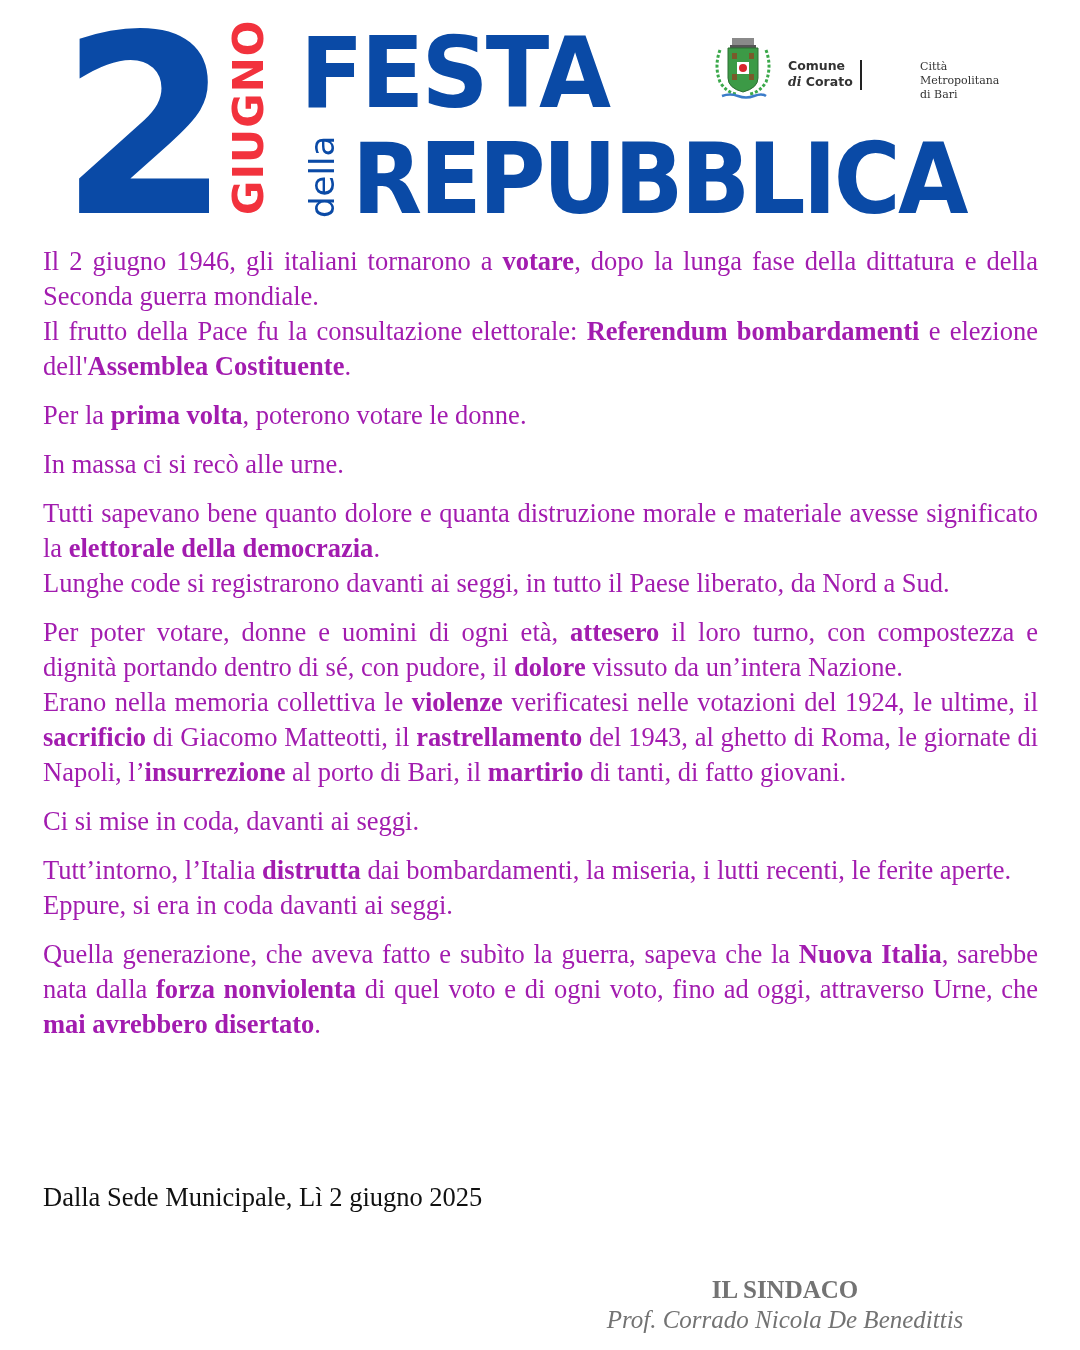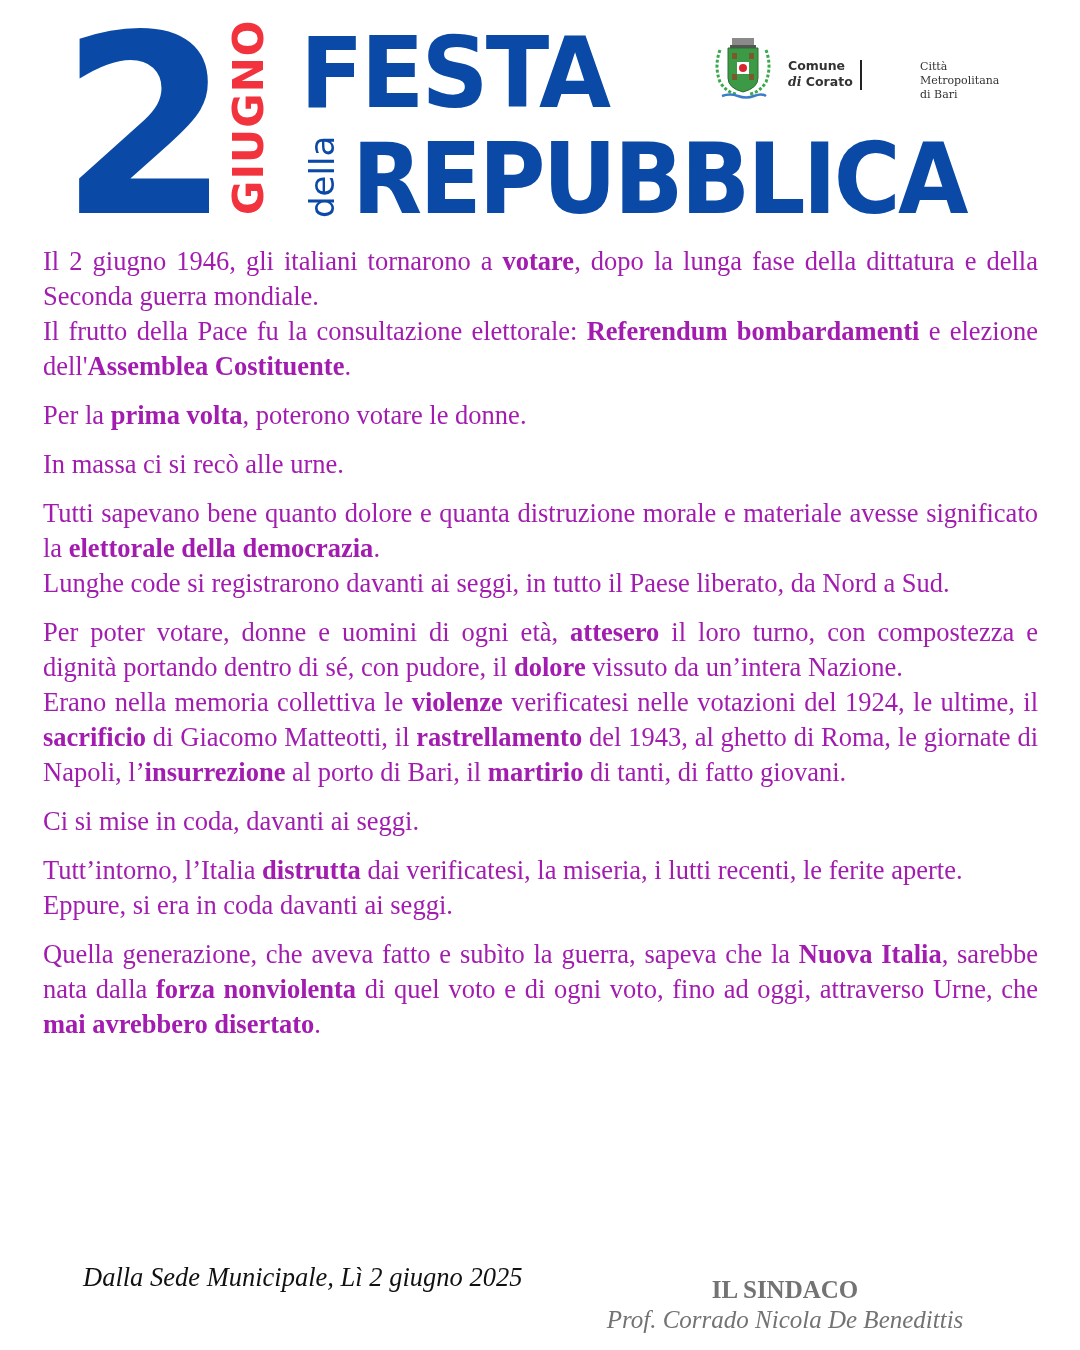--- a/index.html
+++ b/index.html
@@ -57,22 +57,22 @@
   .body-text {
     position: absolute; left: 43px; top: 244px; width: 995px;
     font-family: "Liberation Serif", serif; font-size: 26.5px; line-height: 35px;
     color: #a21caf; text-align: justify;
   }
   .body-text p { margin: 0; }
   .body-text p.gap { margin-top: 14px; }
   .body-text b { font-weight: bold; }
 
   .dateline {
-    position: absolute; left: 43px; top: 1262px;
-    font-family: "Liberation Serif", serif; font-style: italic; font-size: 26.5px; color: #111; margin-left: 40px;
+    position: absolute; left: 43px; top: 1182px;
+    font-family: "Liberation Serif", serif; font-size: 26.5px; color: #111;
   }
   .signature {
     position: absolute; left: 560px; top: 1275px; width: 450px; text-align: center;
     color: #737373; font-family: "Liberation Serif", serif;
   }
   .sig-title { font-weight: bold; font-size: 25px; line-height: 30px; }
   .sig-name { font-style: italic; font-size: 25px; line-height: 30px; }
 </style>
 </head>
 <body>
@@ -114,21 +114,21 @@
 <div class="body-text" id="body-text">
     <p><span>Il 2 giugno 1946, gli italiani tornarono a </span><b>votare</b><span>, dopo la lunga fase della dittatura e della Seconda guerra mondiale.</span></p>
     <p><span>Il frutto della Pace fu la consultazione elettorale: </span><b>Referendum bombardamenti</b><span> e elezione dell'</span><b>Assemblea Costituente</b><span>.</span></p>
     <p class="gap"><span>Per la </span><b>prima volta</b><span>, poterono votare le donne.</span></p>
     <p class="gap"><span>In massa ci si recò alle urne.</span></p>
     <p class="gap"><span>Tutti sapevano bene quanto dolore e quanta distruzione morale e materiale avesse significato la </span><b>elettorale della democrazia</b><span>.</span></p>
     <p><span>Lunghe code si registrarono davanti ai seggi, in tutto il Paese liberato, da Nord a Sud.</span></p>
     <p class="gap"><span>Per poter votare, donne e uomini di ogni età, </span><b>attesero</b><span> il loro turno, con compostezza e dignità portando dentro di sé, con pudore, il </span><b>dolore</b><span> vissuto da un’intera Nazione.</span></p>
     <p><span>Erano nella memoria collettiva le </span><b>violenze</b><span> verificatesi nelle votazioni del 1924, le ultime, il </span><b>sacrificio</b><span> di Giacomo Matteotti, il </span><b>rastrellamento</b><span> del 1943, al ghetto di Roma, le giornate di Napoli, l’</span><b>insurrezione</b><span> al porto di Bari, il </span><b>martirio</b><span> di tanti, di fatto giovani.</span></p>
     <p class="gap"><span>Ci si mise in coda, davanti ai seggi.</span></p>
-    <p class="gap"><span>Tutt’intorno, l’Italia </span><b>distrutta</b><span> dai verificatesi, la miseria, i lutti recenti, le ferite aperte.</span></p>
+    <p class="gap"><span>Tutt’intorno, l’Italia </span><b>distrutta</b><span> dai bombardamenti, la miseria, i lutti recenti, le ferite aperte.</span></p>
     <p><span>Eppure, si era in coda davanti ai seggi.</span></p>
     <p class="gap"><span>Quella generazione, che aveva fatto e subìto la guerra, sapeva che la </span><b>Nuova Italia</b><span>, sarebbe nata dalla </span><b>forza nonviolenta</b><span> di quel voto e di ogni voto, fino ad oggi, attraverso Urne, che </span><b>mai avrebbero disertato</b><span>.</span></p>
   </div>
 
 <div class="dateline">Dalla Sede Municipale, Lì 2 giugno 2025</div>
 
 <div class="signature">
   <div class="sig-title">IL SINDACO</div>
   <div class="sig-name">Prof. Corrado Nicola De Benedittis</div>
 </div>

